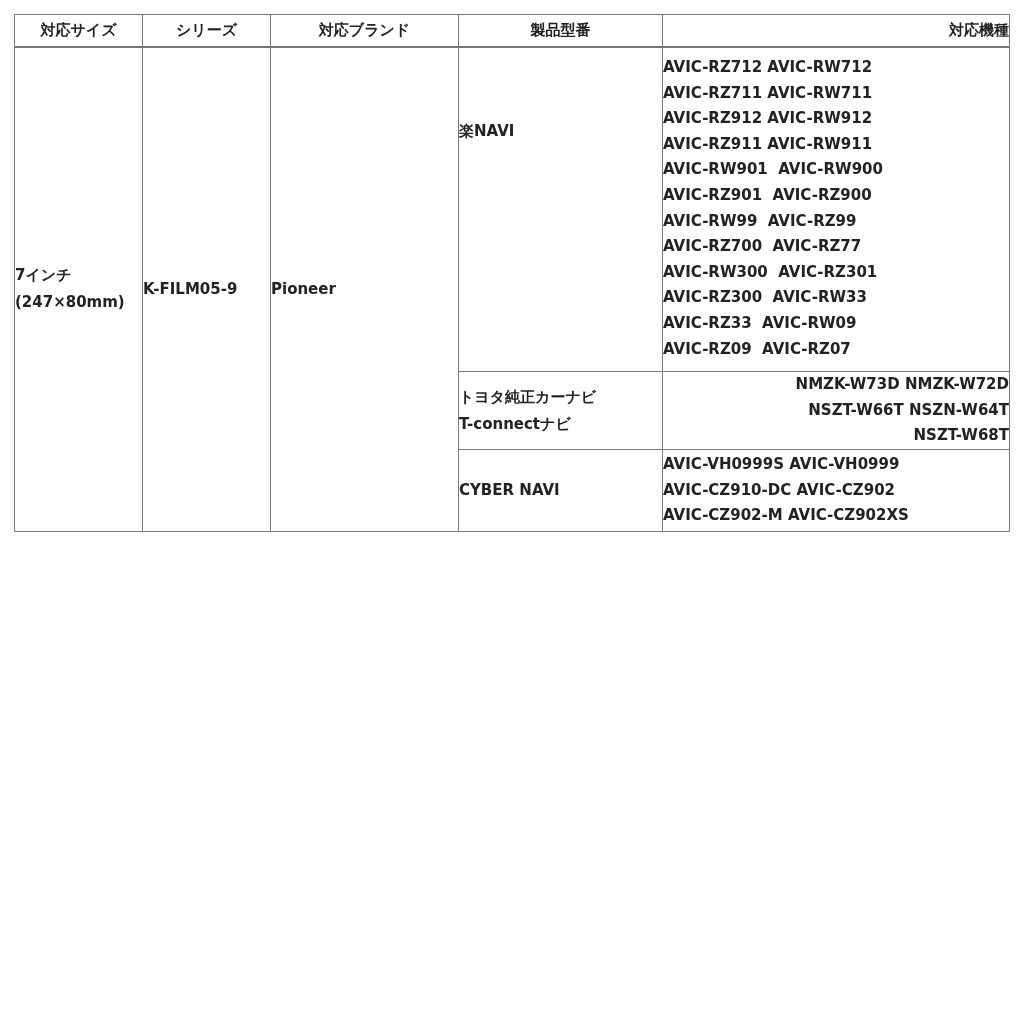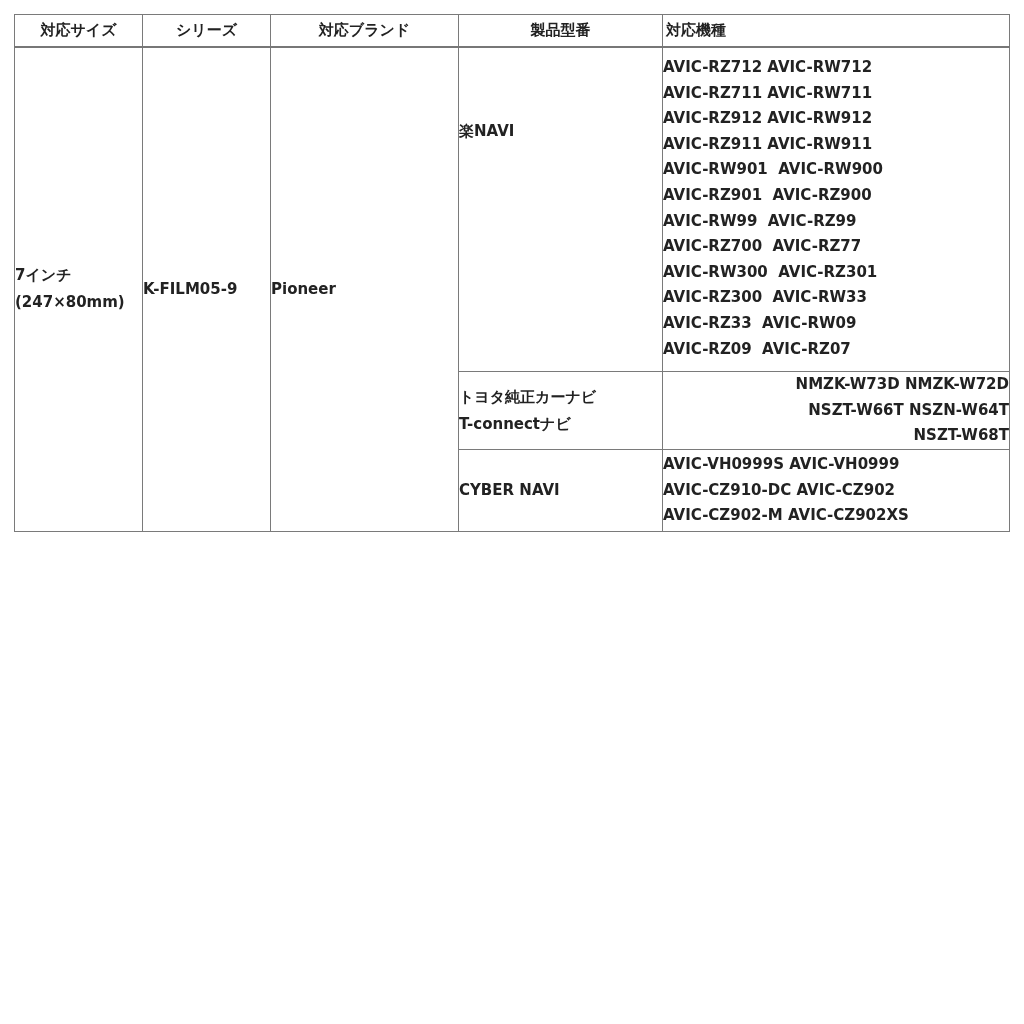--- a/index.html
+++ b/index.html
@@ -21,21 +21,21 @@
       padding: 0;
       vertical-align: middle;
       font-weight: bold;
     }
     table.compat { border: 1.5px solid #333; }
     table.compat th {
       height: 31px;
       text-align: center;
       border-bottom: 2px solid #777;
     }
-    table.compat th.left { text-align: left; padding-left: 3px; }
+    table.compat th.left { text-align: right; padding-left: 3px; }
     td.center { line-height: 27px; }
     td.models { text-align: left; padding-left: 3px; line-height: 25.6px; border-radius: 30px; }
     td.models .line { display: block; white-space: pre; }
     tr.row-rakunavi td.models { padding-top: 7px; padding-bottom: 9px; }
     tr.row-toyota td.models { height: 72px; text-align: right; }
     tr.row-cyber td.models { height: 81px; }
     td.series-rakunavi { vertical-align: middle; padding-bottom: 0; }
     td.series-rakunavi span { position: relative; top: -78px; }
   </style>
 </head>

